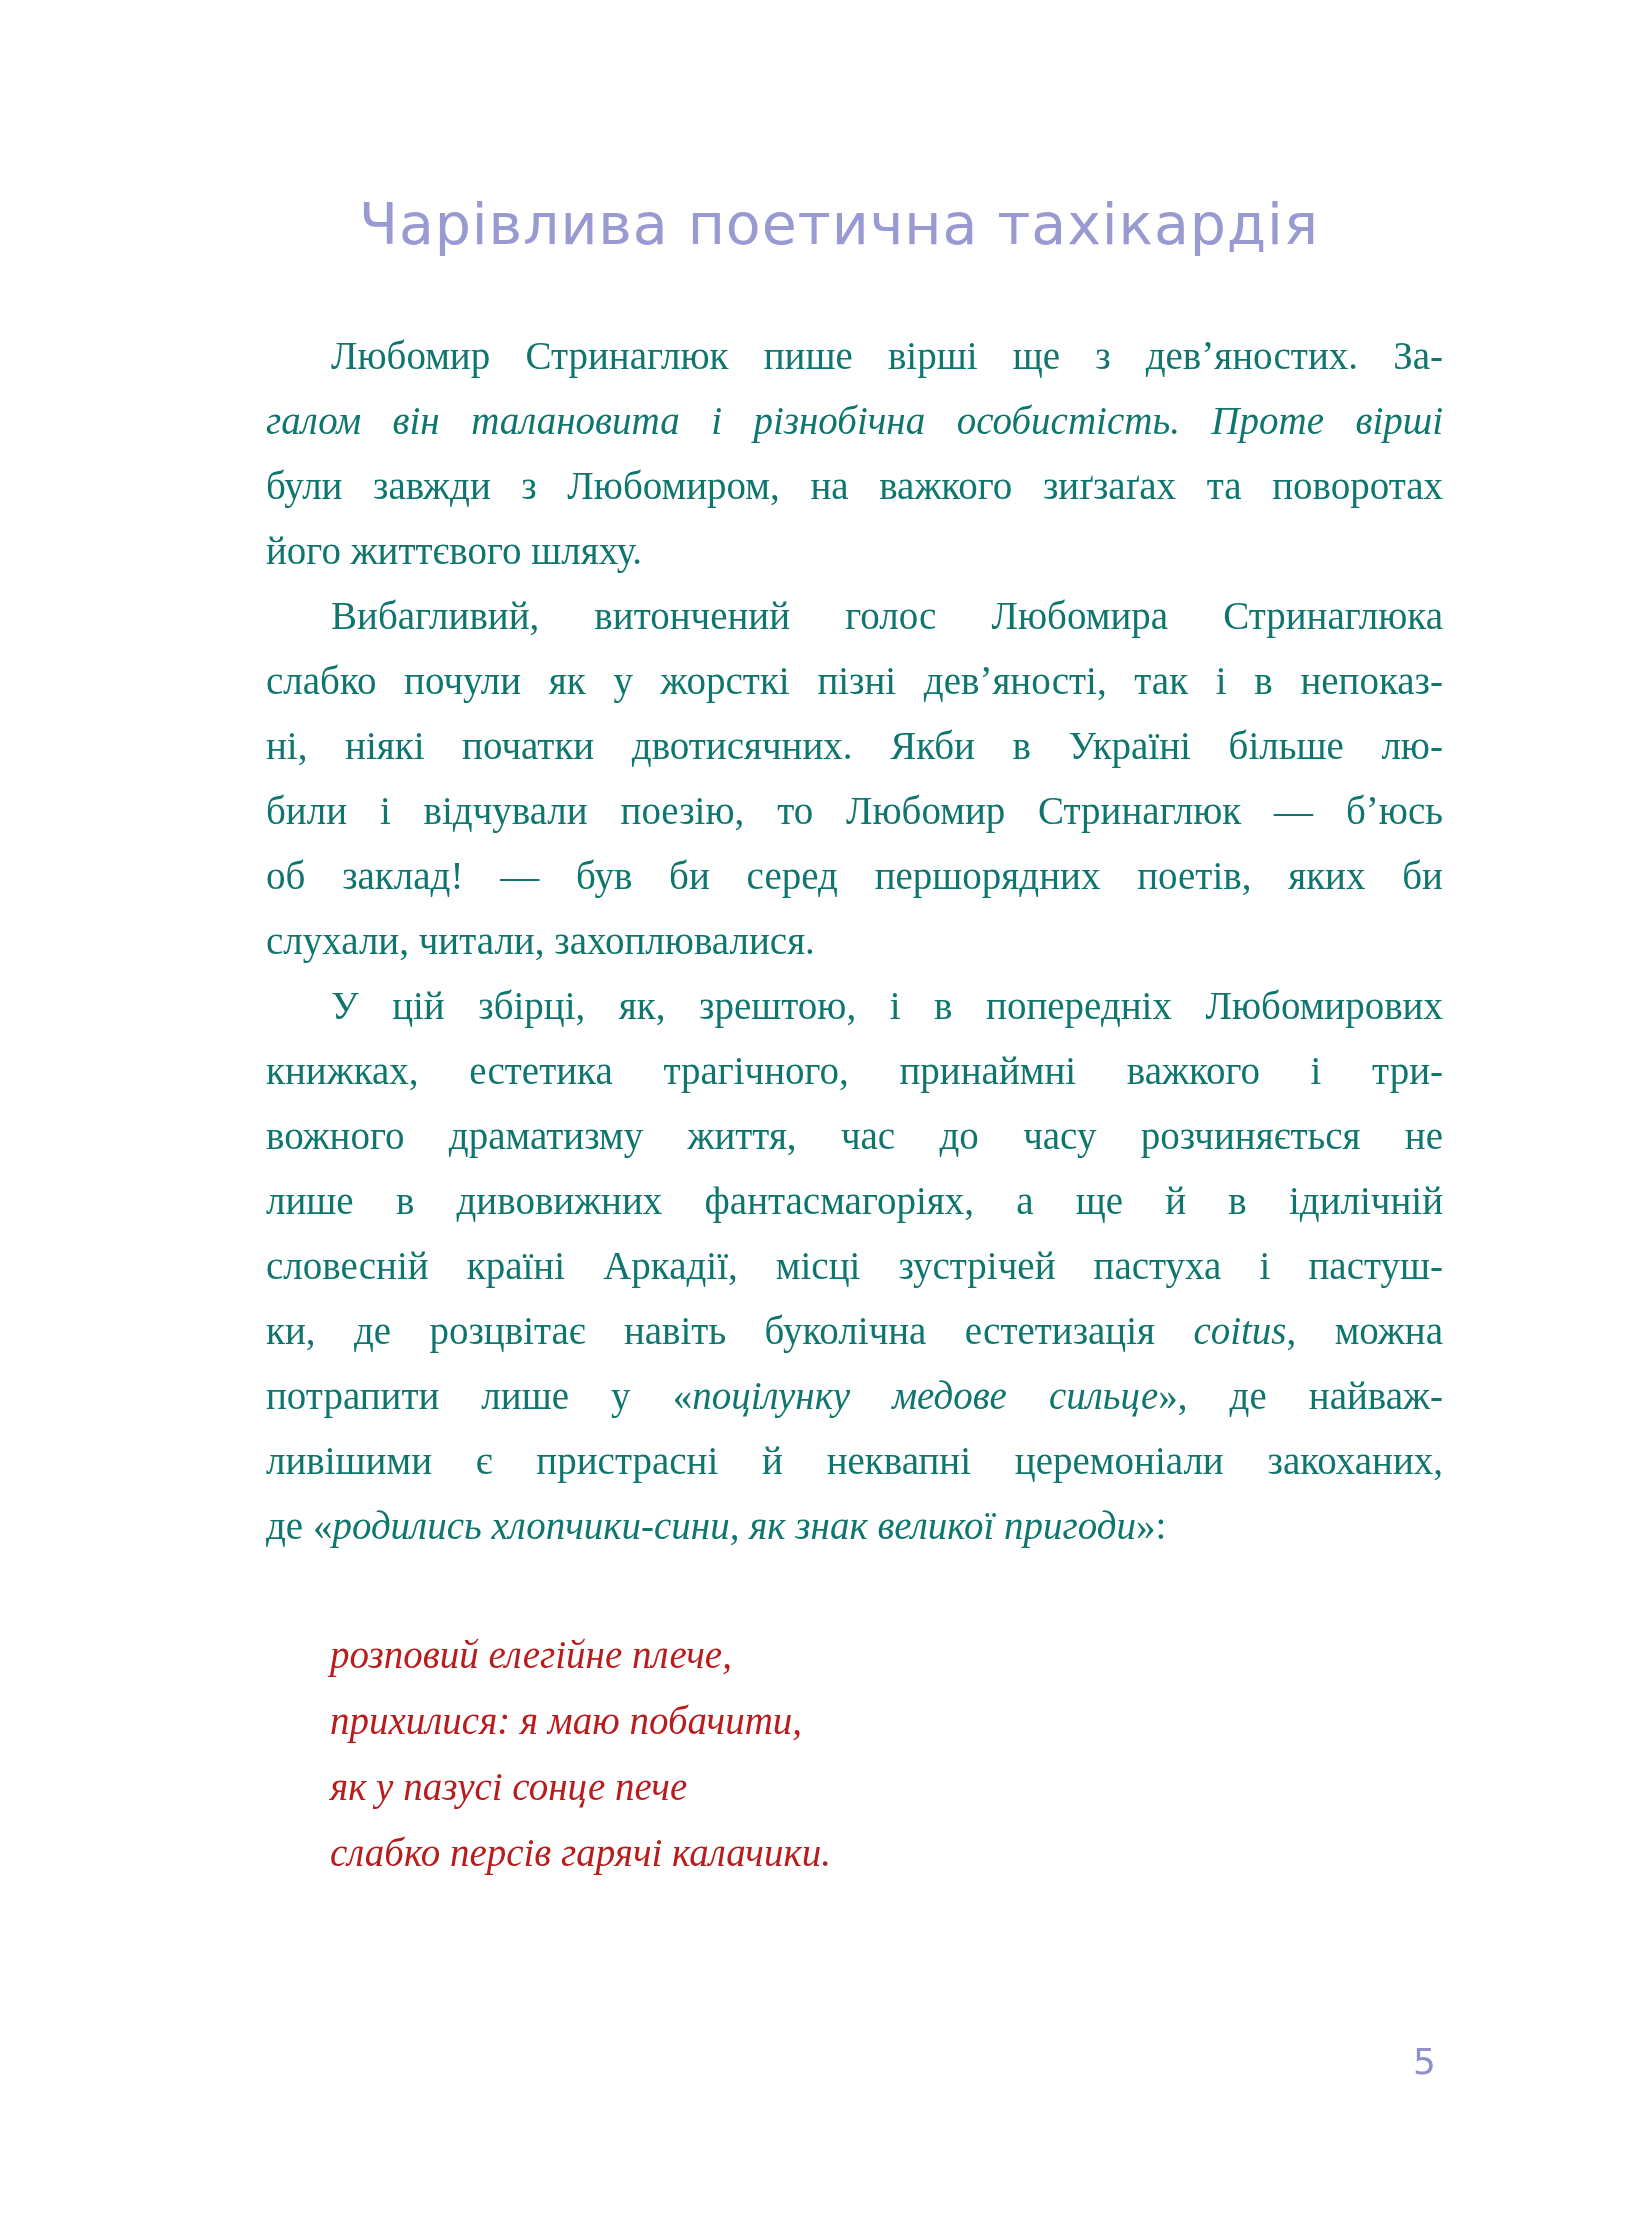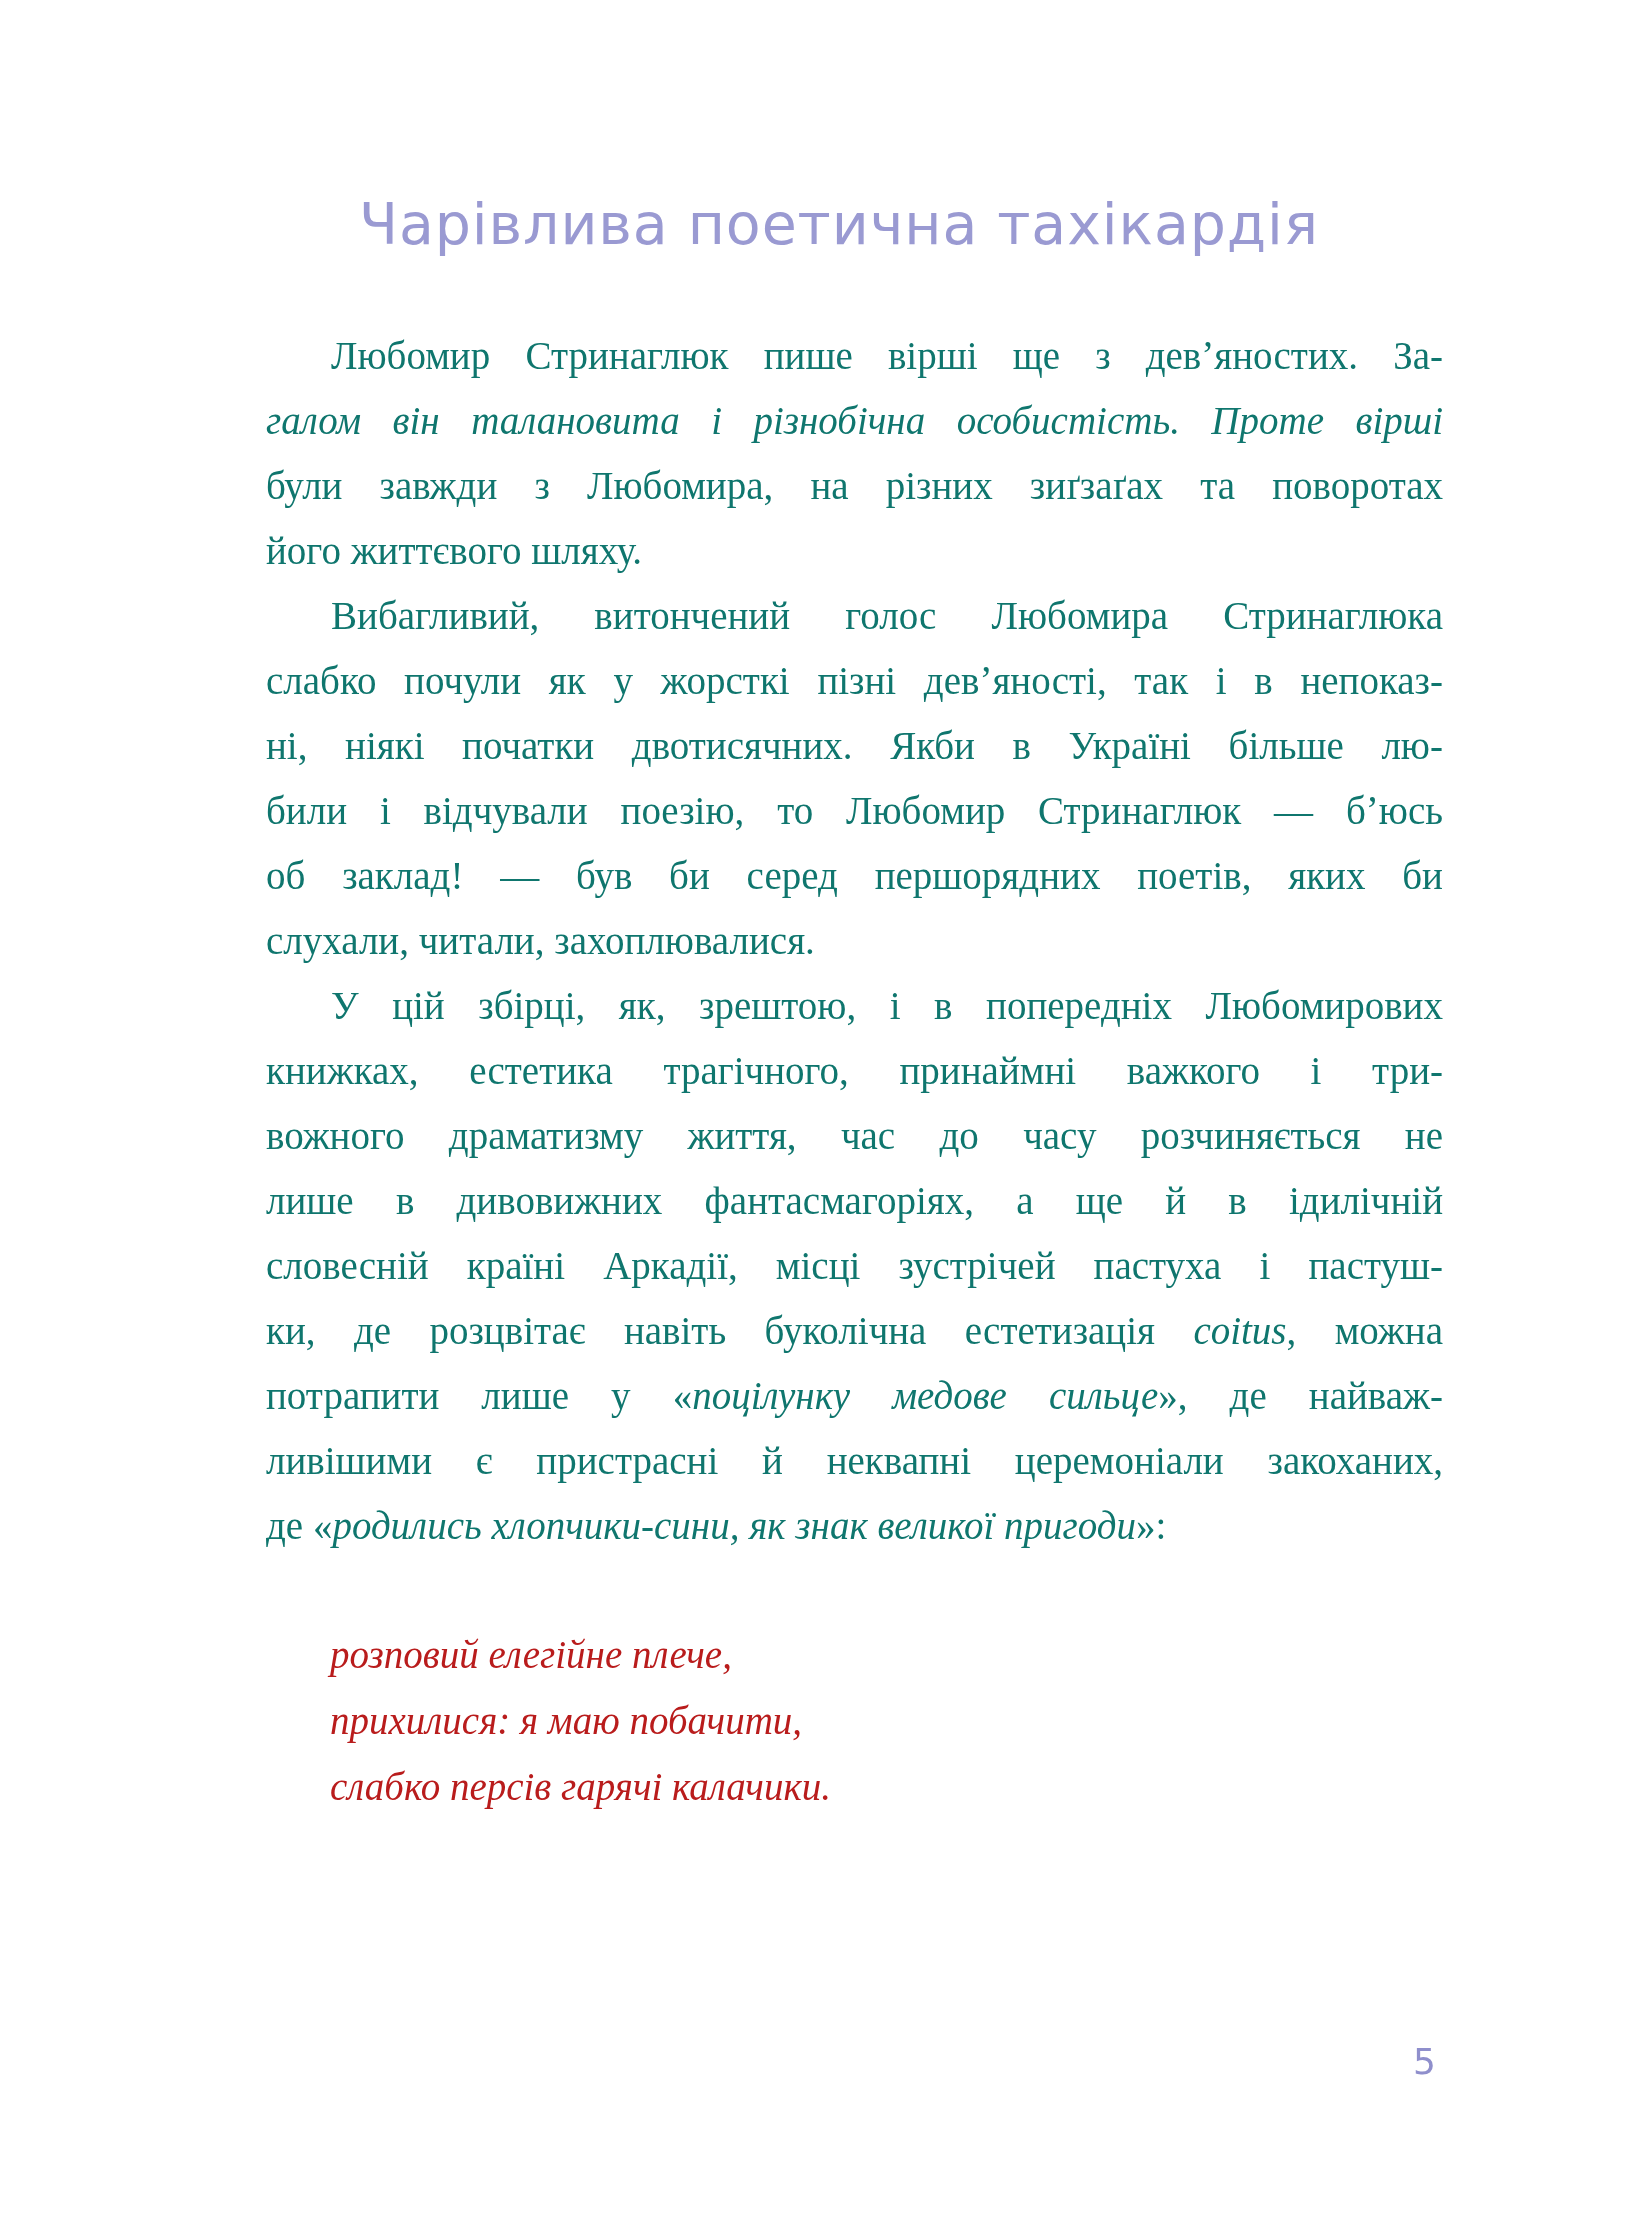--- a/index.html
+++ b/index.html
@@ -88,21 +88,21 @@
 <body>
 
 <div class="page">
 
   <h1 class="heading">Чарівлива поетична тахікардія</h1>
 
   <div class="body-text" id="body-text">
       <div class="para">
         <div class="line indent" style="white-space: normal; overflow: hidden;"><span>Любомир Стринаглюк пише вірші ще з девʼяностих. За-</span></div>
         <div class="line" style="white-space: normal; overflow: hidden; font-style: italic;"><span>галом він талановита і різнобічна особистість. Проте вірші</span></div>
-        <div class="line" style="white-space: normal; overflow: hidden;"><span>були завжди з Любомира, на різних зиґзаґах та поворотах</span></div>
+        <div class="line" style="white-space: normal; overflow: hidden;"><span>були завжди з Любомиром, на важкого зиґзаґах та поворотах</span></div>
         <div class="line last" style="white-space: normal; overflow: hidden;"><span>його життєвого шляху.</span></div>
       </div>
       <div class="para">
         <div class="line indent" style="white-space: normal; overflow: hidden;"><span>Вибагливий, витончений голос Любомира Стринаглюка</span></div>
         <div class="line" style="white-space: normal; overflow: hidden;"><span>слабко почули як у жорсткі пізні девʼяності, так і в непоказ-</span></div>
         <div class="line" style="white-space: normal; overflow: hidden;"><span>ні, ніякі початки двотисячних. Якби в Україні більше лю-</span></div>
         <div class="line" style="white-space: normal; overflow: hidden;"><span>били і відчували поезію, то Любомир Стринаглюк — бʼюсь</span></div>
         <div class="line" style="white-space: normal; overflow: hidden;"><span>об заклад! — був би серед першорядних поетів, яких би</span></div>
         <div class="line last" style="white-space: normal; overflow: hidden;"><span>слухали, читали, захоплювалися.</span></div>
       </div>
@@ -115,18 +115,19 @@
         <div class="line" style="white-space: normal; overflow: hidden;"><span>ки, де розцвітає навіть буколічна естетизація </span><span class="it">coitus</span><span>, можна</span></div>
         <div class="line" style="white-space: normal; overflow: hidden;"><span>потрапити лише у «</span><span class="it">поцілунку медове сильце</span><span>», де найваж-</span></div>
         <div class="line" style="white-space: normal; overflow: hidden;"><span>ливішими є пристрасні й неквапні церемоніали закоханих,</span></div>
         <div class="line last" style="white-space: normal; overflow: hidden;"><span>де «</span><span class="it">родились хлопчики-сини, як знак великої пригоди</span><span>»:</span></div>
       </div>
     </div>
 
   <div class="poem">
     <span class="poem-line">розповий елегійне плече,</span>
     <span class="poem-line">прихилися: я маю побачити,</span>
+    <span class="poem-line">як у пазусі сонце пече</span>
     <span class="poem-line">слабко персів гарячі калачики.</span>
   </div>
 
   <div class="page-number">5</div>
 </div>
 
 
 </body></html>

